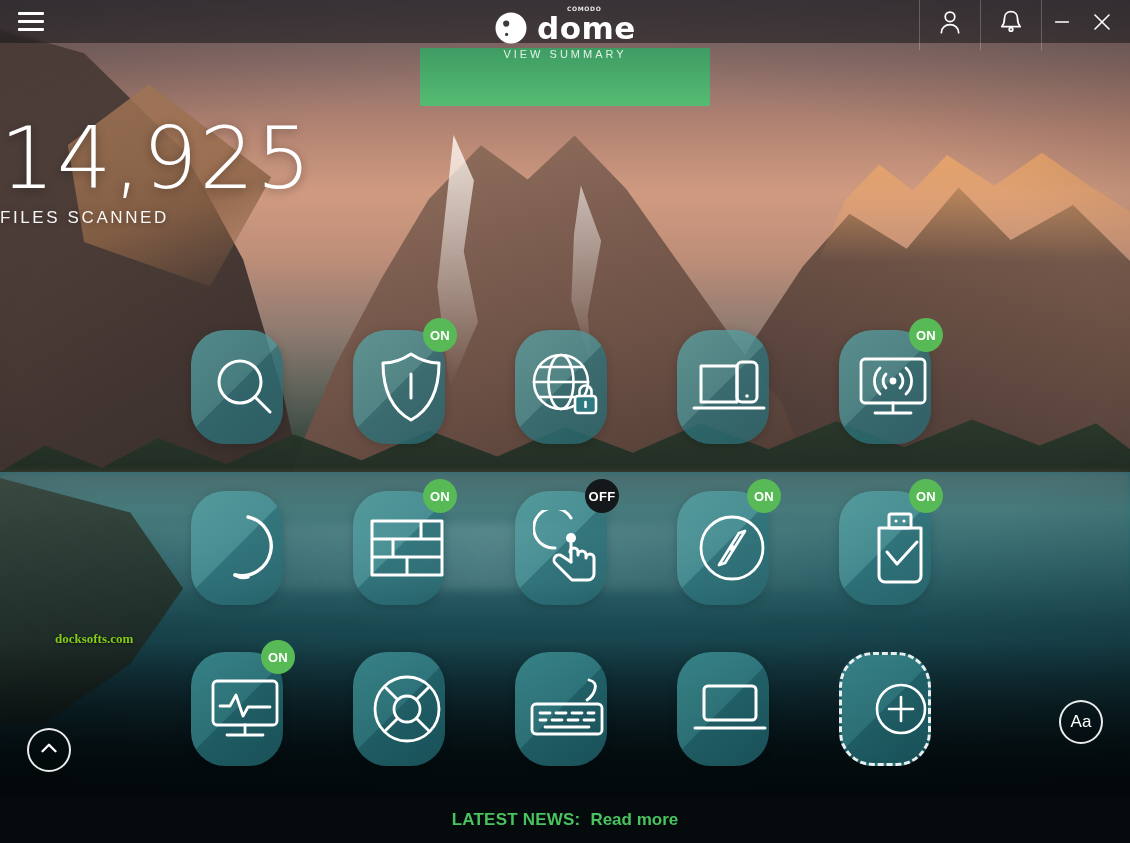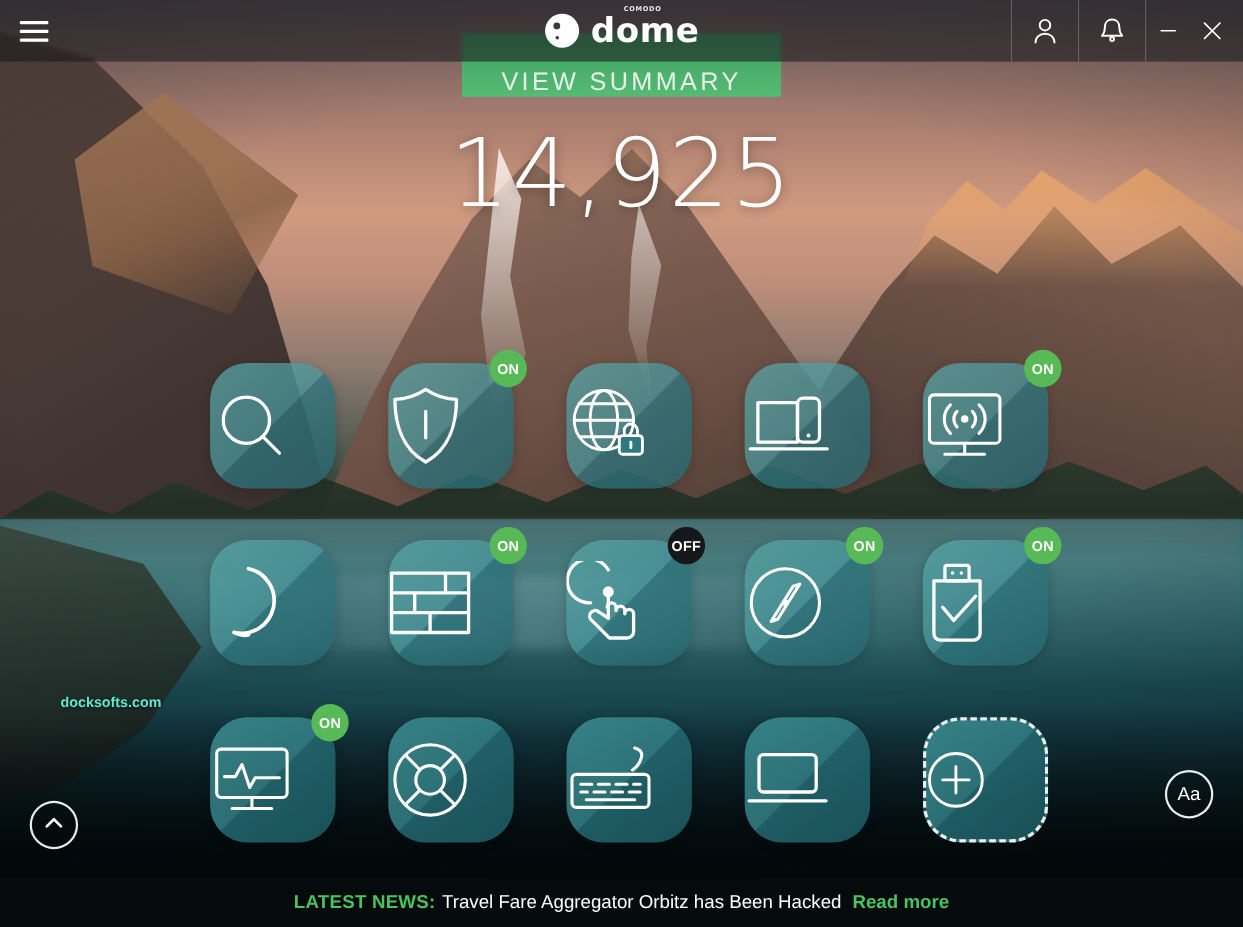--- a/index.html
+++ b/index.html
@@ -115,21 +115,21 @@
     position:absolute; left:0; bottom:0; width:100%; height:24%;
     background:linear-gradient(to bottom, rgba(2,8,10,0) 0%, rgba(2,8,10,.82) 58%, #03080a 100%);
   }
   .vignette {
     position:absolute; inset:0;
     background:radial-gradient(120% 80% at 50% 42%, rgba(0,0,0,0) 40%, rgba(0,0,0,.45) 100%);
   }
 
   
   .topbar {
-    position:absolute; left:0; top:0; width:100%; height:56px;
+    position:absolute; left:0; top:0; width:100%; height:43px;
     background:rgba(22,22,26,.55);
     backdrop-filter:blur(2px);
     display:flex; align-items:center;
     z-index:40;
   }
   .hamburger {
     width:56px; height:56px;
     display:flex; flex-direction:column; align-items:center; justify-content:center;
     gap:5px; cursor:pointer; margin-left:3px;
   }
@@ -163,30 +163,30 @@
   }
   .tb-sep { width:1px; height:56px; background:rgba(255,255,255,.22); }
   .tb-win {
     width:40px; height:56px; display:flex; align-items:center; justify-content:center;
     cursor:pointer;
   }
 
   
   .summary-btn {
     position:absolute; left:50%; transform:translateX(-50%);
-    top:30px; width:290px; height:58px;
+    top:48px; width:290px; height:58px;
     background:linear-gradient(180deg,#3e9c63,#56bb72);
-    display:flex; align-items:flex-end; justify-content:center;
+    display:flex; align-items:flex-start; justify-content:center;
     color:rgba(255,255,255,.85);
-    letter-spacing:3px; font-size:23px;
+    letter-spacing:3px; font-size:11px;
     z-index:20; cursor:pointer;
   }
   .counter {
     position:absolute; left:0; right:0; top:116px;
-    text-align:center; z-index:15; pointer-events:none;
+    text-align:left; z-index:15; pointer-events:none;
   }
   .counter-num {
     color:#fff; font-size:86px; font-weight:300; letter-spacing:2px;
     line-height:.98;
     font-family:"DejaVu Sans", sans-serif;
     text-shadow:0 2px 10px rgba(0,0,0,.35);
   }
   .counter-label {
     margin-top:8px;
     color:rgba(255,255,255,.95); font-size:17px; letter-spacing:2.6px;
@@ -197,25 +197,25 @@
   .grid {
     position:absolute; left:191px; top:330px;
     width:772px;
     display:grid;
     grid-template-columns:repeat(5, 114px);
     grid-auto-rows:114px;
     column-gap:48px; row-gap:47px;
     z-index:18;
   }
   .tile {
-    position:relative; width:114px; height:114px;
+    position:relative; width:92px; height:114px;
     border-radius:34px;
     background:
       linear-gradient(135deg, rgba(88,166,168,.74) 0%, rgba(74,150,155,.74) 49%, rgba(46,116,124,.78) 50%, rgba(40,104,112,.8) 100%);
-    display:flex; align-items:center; justify-content:flex-start;
+    display:flex; align-items:center; justify-content:flex-end;
     cursor:pointer;
     box-shadow:0 2px 10px rgba(0,0,0,.18);
     overflow:visible;
   }
   .grid .tile:nth-child(n+11) {
     background:
       linear-gradient(135deg, rgba(62,146,150,.82) 0%, rgba(52,130,136,.84) 49%, rgba(36,104,112,.86) 50%, rgba(28,90,98,.88) 100%);
   }
   .tile.add {
     background:none; box-shadow:none;
@@ -240,23 +240,23 @@
     display:flex; align-items:center; justify-content:center;
     color:#fff; cursor:pointer; z-index:30;
     background:rgba(0,0,0,.08);
   }
   .fab.up { left:27px; top:728px; }
   .fab.aa { right:27px; top:700px; font-size:17px; letter-spacing:.2px; }
 
   
   .watermark {
     position:absolute; left:55px; top:631px; z-index:30;
-    color:#5eead4; font-size:13px; font-weight:700;
+    color:#84cc16; font-size:13px; font-weight:700;
     text-shadow:0 1px 3px rgba(0,0,0,.7);
-    font-family:Liberation Sans, sans-serif;
+    font-family:Liberation Serif, serif;
   }
 
   
   .newsbar {
     position:absolute; left:0; bottom:0; width:100%; height:46px;
     background:#050b0c;
     display:flex; align-items:center; justify-content:center;
     z-index:50;
   }
   .news-label { color:#49c35f; font-size:17px; font-weight:700; letter-spacing:.2px; }
@@ -285,20 +285,21 @@
     <div class="bottom-dark"></div>
     <div class="vignette"></div>
   </div>
 
   <div class="summary-btn">
     <span>VIEW SUMMARY</span>
   </div>
 
   <div class="counter">
     <div class="counter-num">14,925</div>
+    <div class="counter-label">FILES SCANNED</div>
   </div>
 
   <div class="topbar">
 
     <div class="hamburger">
       <span></span>
         <span></span>
         <span></span>
     </div>
 
@@ -540,17 +541,16 @@
     </span>
   </div>
   <div class="fab aa">
     <span>Aa</span>
   </div>
 
   <div class="watermark">docksofts.com</div>
 
   <div class="newsbar">
     <span class="news-label">LATEST NEWS:</span>
-    <span class="news-text">Travel Fare Aggregator Orbitz has Been Hacked</span>
     <span class="news-link">Read more</span>
   </div>
 
 </div>
 
 </body></html>

